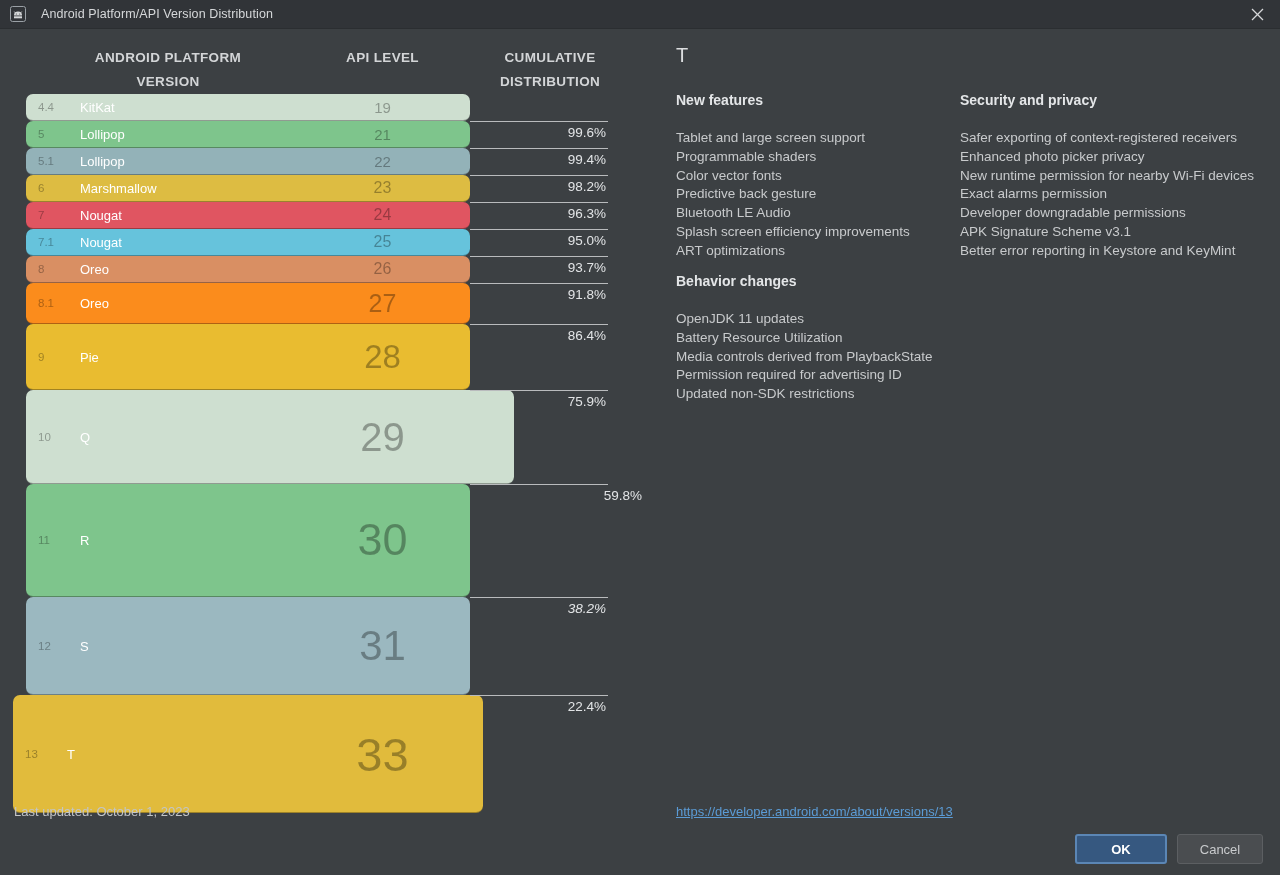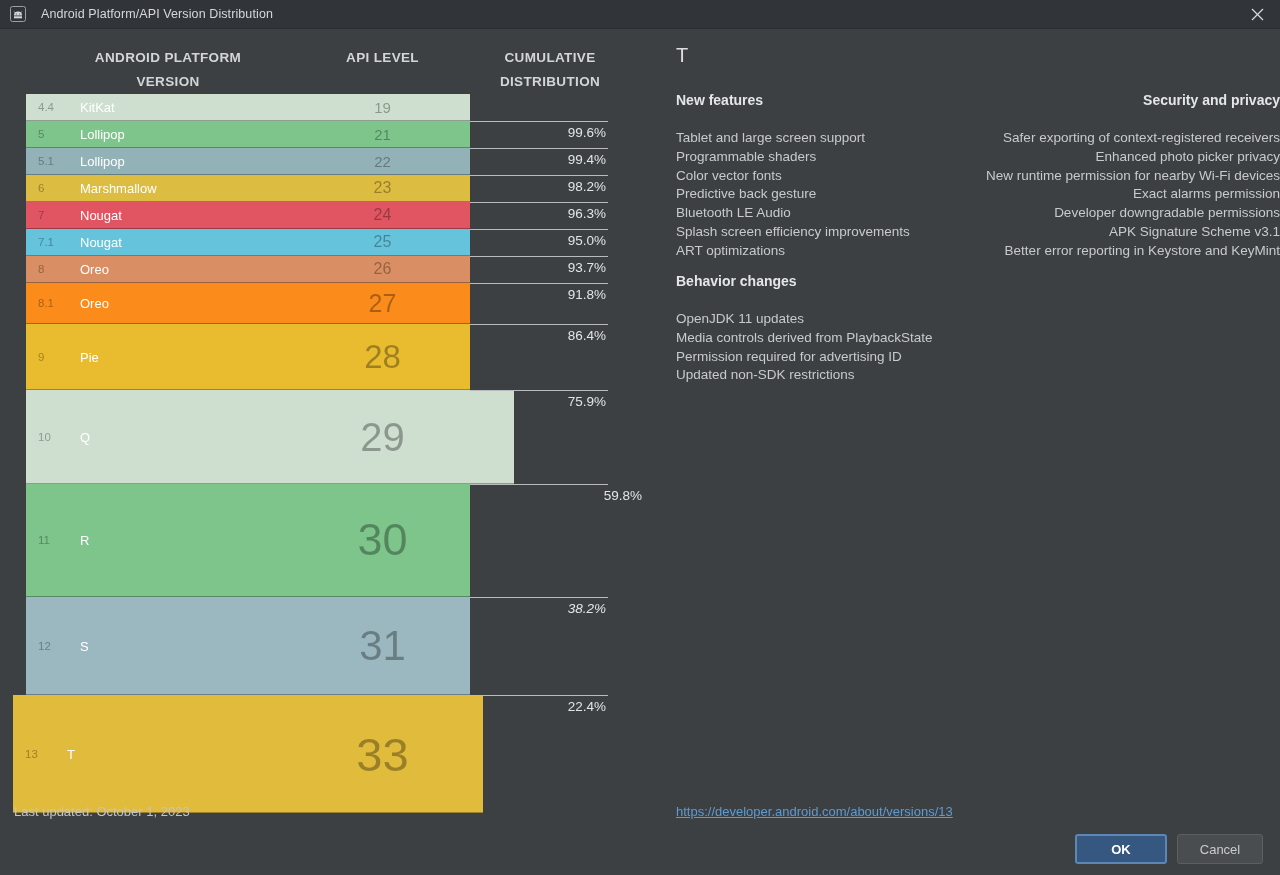--- a/index.html
+++ b/index.html
@@ -64,20 +64,21 @@
   }
   .row {
     position: absolute;
     left: 0;
     width: 640px;
   }
   .bar {
     position: absolute;
     top: 0; bottom: 0;
     border-bottom: 1px solid rgba(0,0,0,.30);
+    border-radius: 7px;
   }
   .bar .ver {
     position: absolute;
     left: 12px;
     top: 50%; transform: translateY(-50%);
     font-size: 11.5px;
     color: rgba(0,0,0,.32);
   }
   .bar .name {
     position: absolute;
@@ -123,21 +124,21 @@
     width: 620px; height: 760px;
   }
   .panel-title {
     position: absolute; left: 16px; top: 4px;
     font-size: 20px;
     color: #dcdee0;
     font-weight: 400;
   }
   .sect { position: absolute; }
   .sect-new  { left: 16px; top: 52px; width: 280px; }
-  .sect-sec  { left: 300px; top: 52px; width: 320px; text-align: right; }
+  .sect-sec  { left: 300px; top: 52px; width: 320px; }
   .sect-beh  { left: 16px; top: 233px; width: 290px; }
   .sect h3 {
     margin: 0 0 21px 0;
     font-size: 14px;
     font-weight: bold;
     color: #e4e6e8;
   }
   .sect ul { margin: 0; padding: 0; list-style: none; }
   .sect li {
     font-size: 13.5px;
@@ -364,20 +365,21 @@
           <li>Developer downgradable permissions</li>
           <li>APK Signature Scheme v3.1</li>
           <li>Better error reporting in Keystore and KeyMint</li>
         </ul>
     </div>
 
     <div class="sect sect-beh">
       <h3>Behavior changes</h3>
       <ul>
           <li>OpenJDK 11 updates</li>
+          <li>Battery Resource Utilization</li>
           <li>Media controls derived from PlaybackState</li>
           <li>Permission required for advertising ID</li>
           <li>Updated non-SDK restrictions</li>
         </ul>
     </div>
   </div>
 
   <a class="doc-link">https://developer.android.com/about/versions/13</a>
 
   <div class="btn btn-ok">OK</div>

